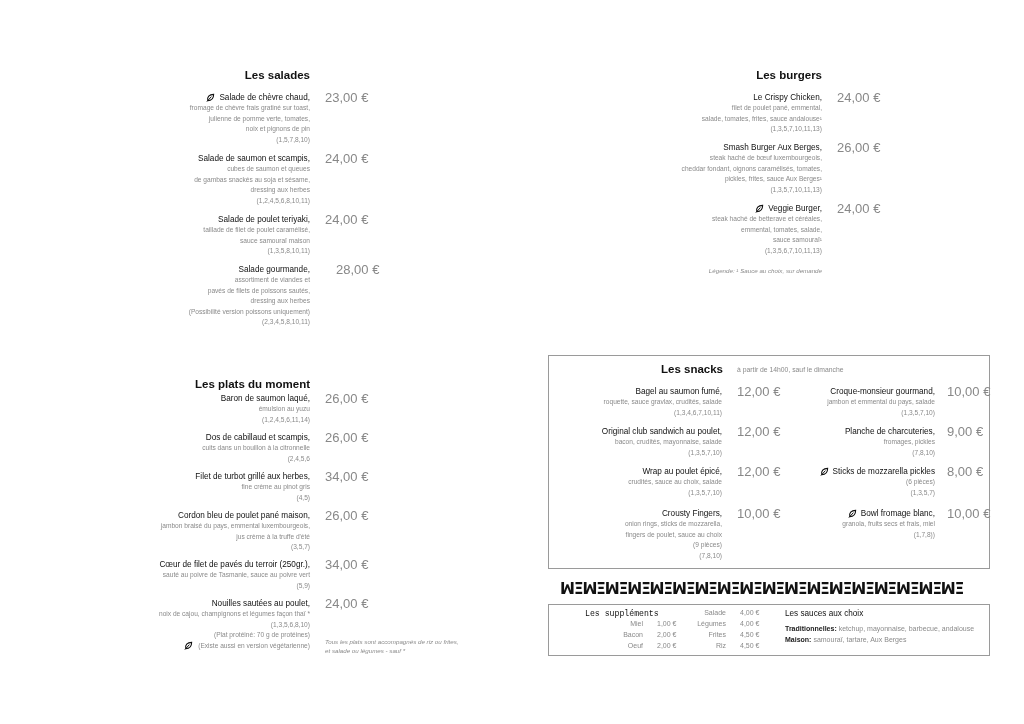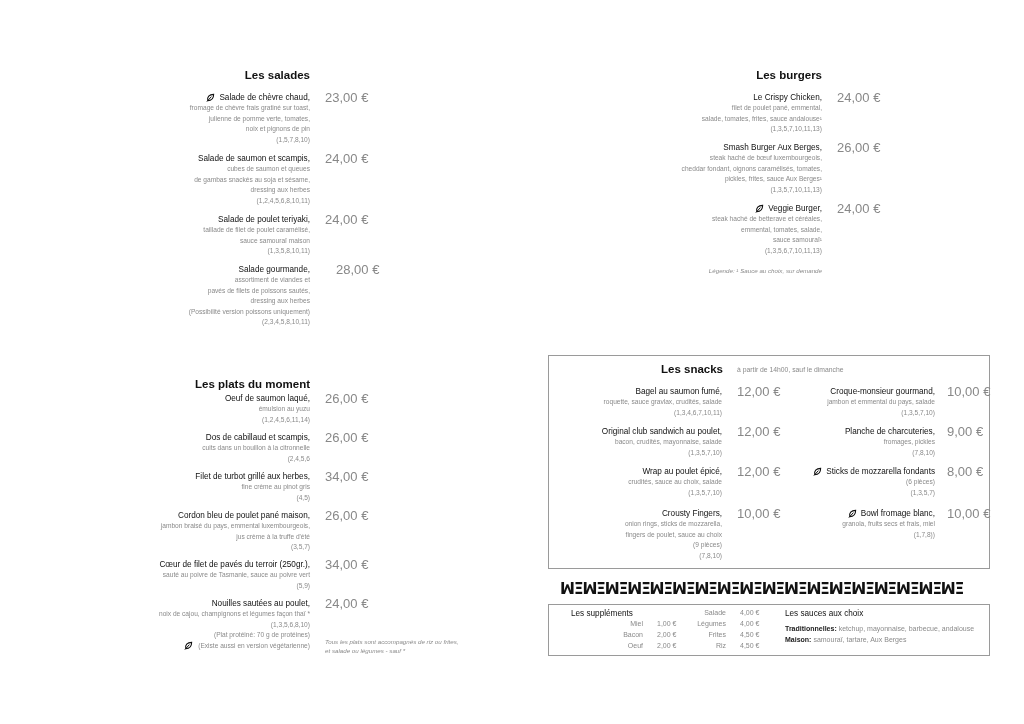--- a/index.html
+++ b/index.html
@@ -124,21 +124,21 @@
     </div>
     <div class="price" style="left: 837px; top: 203px;">24,00 €</div>
   </div>
 <div class="abs note" style="right:202px; top:266px;">Légende: ¹ Sauce au choix, sur demande</div>
 
 <div class="abs sec-title" style="left:0; width:310px; text-align:right; top:371px;margin-top:7px;">Les plats du moment</div>
 <div id="plats-list">
     <div class="item" style="left: 0px; top: 393px; width: 310px;">
       <div class="txt">
         <div class="name">
-          <span>Oeuf de saumon laqué,</span>
+          <span>Baron de saumon laqué,</span>
         </div>
         <div class="desc">émulsion au yuzu</div>
         <div class="desc">(1,2,4,5,6,11,14)</div>
       </div>
     </div>
     <div class="price" style="left: 325px; top: 393px;">26,00 €</div>
     <div class="item" style="left: 0px; top: 432px; width: 310px;">
       <div class="txt">
         <div class="name">
           <span>Dos de cabillaud et scampis,</span>
@@ -269,21 +269,21 @@
       </div>
     </div>
     <div class="price" style="left: 947px; top: 426px;">9,00 €</div>
     <div class="item" style="left: 0px; top: 466px; width: 935px;">
       <div class="txt">
         <div class="name">
           <span class="leaf"><svg viewBox="0 0 10 10" width="9" height="9">
               <path d="M2 8.5 C1 4.5 3.5 1.5 8.5 1.5 C8.5 6 6 8.5 2 8.5 Z" fill="none" stroke="#111" stroke-width="1.2"></path>
               <path d="M1 9.5 L6 4" stroke="#111" stroke-width="1.1" fill="none"></path>
             </svg></span>
-          <span>Sticks de mozzarella fondants</span>
+          <span>Sticks de mozzarella pickles</span>
         </div>
         <div class="desc">(6 pièces)</div>
         <div class="desc">(1,3,5,7)</div>
       </div>
     </div>
     <div class="price" style="left: 947px; top: 466px;">8,00 €</div>
     <div class="item" style="left: 0px; top: 508px; width: 935px;">
       <div class="txt">
         <div class="name">
           <span class="leaf"><svg viewBox="0 0 10 10" width="9" height="9">
@@ -295,21 +295,21 @@
         <div class="desc">granola, fruits secs et frais, miel</div>
         <div class="desc">(1,7,8))</div>
       </div>
     </div>
     <div class="price" style="left: 947px; top: 508px;">10,00 €</div>
   </div>
 
 <div class="band" id="band"><span>ꟽΞꟽΞꟽΞꟽΞꟽΞꟽΞꟽΞꟽΞꟽΞꟽΞꟽΞꟽΞꟽΞꟽΞꟽΞꟽΞꟽΞꟽΞ</span></div>
 
 <div class="box" style="left:548px; top:604px; width:440px; height:50px;"></div>
-<div class="abs sup-title" style="left:571px; top:609px;">Les suppléments</div>
+<div class="abs sup-title" style="left:585px; top:609px;font-family:Liberation Mono, monospace;">Les suppléments</div>
 <div id="sup-list">
     <div class="abs sup-label" style="left: 560px; top: 620px; width: 83px; text-align: right;">Miel</div>
     <div class="abs sup-price" style="left: 657px; top: 620px;">1,00 €</div>
     <div class="abs sup-label" style="left: 560px; top: 631px; width: 83px; text-align: right;">Bacon</div>
     <div class="abs sup-price" style="left: 657px; top: 631px;">2,00 €</div>
     <div class="abs sup-label" style="left: 560px; top: 642px; width: 83px; text-align: right;">Oeuf</div>
     <div class="abs sup-price" style="left: 657px; top: 642px;">2,00 €</div>
     <div class="abs sup-label" style="left: 680px; top: 609px; width: 46px; text-align: right;">Salade</div>
     <div class="abs sup-price" style="left: 740px; top: 609px;">4,00 €</div>
     <div class="abs sup-label" style="left: 680px; top: 620px; width: 46px; text-align: right;">Légumes</div>

